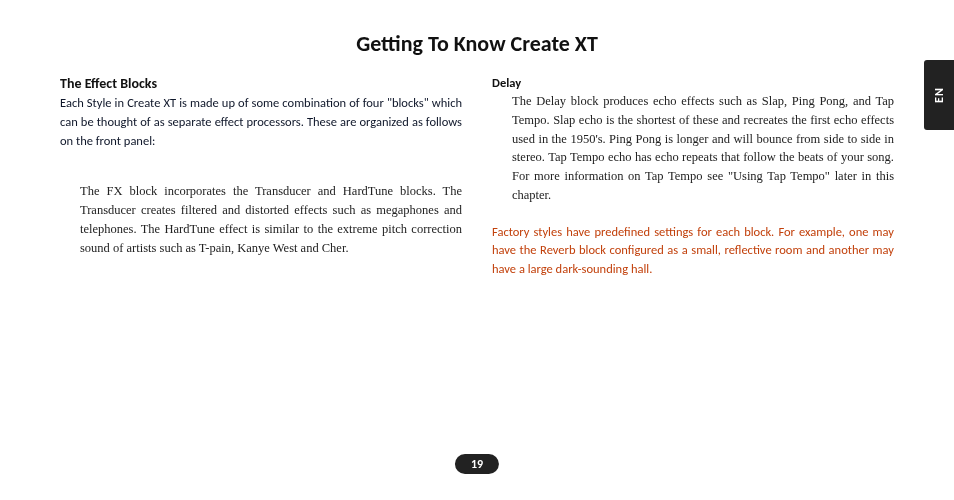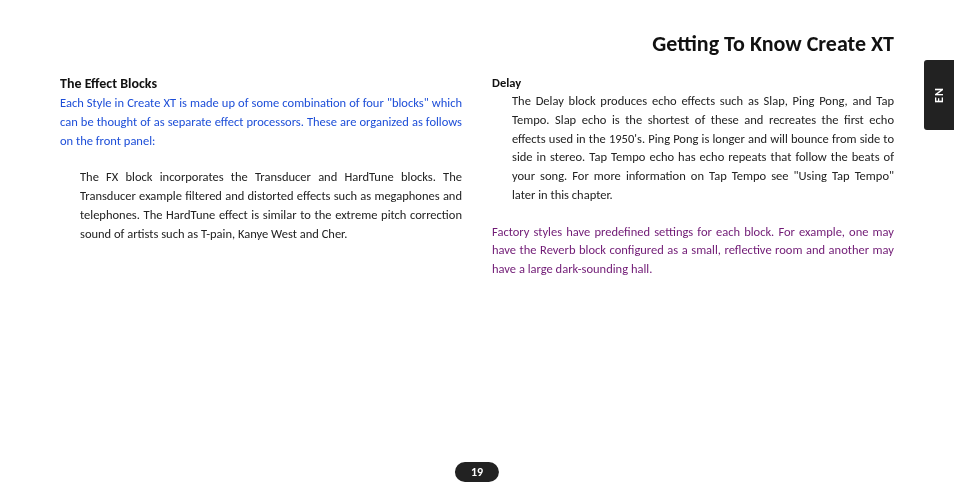--- a/index.html
+++ b/index.html
@@ -10,21 +10,21 @@
     height: 500px;
     position: relative;
     overflow: hidden;
   }
   .page {
     padding: 30px 60px 20px 60px;
     height: 100%;
     position: relative;
   }
   .title {
-    text-align: right;
+    text-align: center;
     font-weight: bold;
     font-size: 22px;
     margin-bottom: 18px;
     color: #111;
   }
   .columns {
     display: flex;
     gap: 30px;
   }
   .col {
@@ -34,44 +34,45 @@
   .section-title {
     font-weight: bold;
     font-size: 14px;
     margin-bottom: 2px;
     color: #111;
   }
   .intro-text {
     font-size: 12.5px;
     line-height: 1.5;
     text-align: justify;
-    color: #1d4ed8;
-    margin-bottom: 18px;
+    color: #0f172a;
+    margin-bottom: 32px;
   }
   .effect-block {
     margin-bottom: 18px;
   }
   .effect-label {
     font-weight: bold;
     font-size: 12.5px;
     color: #111;
     margin-bottom: 2px;
   }
   .effect-body {
     font-size: 12.5px;
     line-height: 1.5;
     text-align: justify;
     color: #222;
     padding-left: 20px;
+    font-family: Liberation Serif, serif;
   }
   .closing-text {
     font-size: 12.5px;
     line-height: 1.5;
     text-align: justify;
-    color: #701a75;
+    color: #c2410c;
     margin-top: 8px;
   }
   .lang-tab {
     position: absolute;
     right: 0;
     top: 60px;
     background: #222;
     color: #fff;
     width: 30px;
     height: 70px;
@@ -82,21 +83,21 @@
     font-weight: bold;
     border-top-left-radius: 3px;
     border-bottom-left-radius: 3px;
   }
   .lang-tab span {
     transform: rotate(-90deg);
     letter-spacing: 1px;
   }
   .page-number {
     position: absolute;
-    bottom: 18px;
+    bottom: 26px;
     left: 50%;
     transform: translateX(-50%);
     background: #222;
     color: #fff;
     font-weight: bold;
     font-size: 12px;
     padding: 3px 16px;
     border-radius: 10px;
   }
 </style>
@@ -107,21 +108,21 @@
 
   <h1 class="title">Getting To Know Create XT</h1>
 
   <div class="columns">
 
     <div class="col">
       <div class="section-title">The Effect Blocks</div>
       <div class="intro-text">Each Style in Create XT is made up of some combination of four "blocks" which can be thought of as separate effect processors. These are organized as follows on the front panel:</div>
 
       <div class="effect-block">
-        <div class="effect-body">The FX block incorporates the Transducer and HardTune blocks. The Transducer example filtered and distorted effects such as megaphones and telephones. The HardTune effect is similar to the extreme pitch correction sound of artists such as T-pain, Kanye West and Cher.</div>
+        <div class="effect-body">The FX block incorporates the Transducer and HardTune blocks. The Transducer creates filtered and distorted effects such as megaphones and telephones. The HardTune effect is similar to the extreme pitch correction sound of artists such as T-pain, Kanye West and Cher.</div>
       </div>
 
     </div>
 
     <div class="col">
       <div class="effect-block">
         <div class="effect-label">Delay</div>
         <div class="effect-body">The Delay block produces echo effects such as Slap, Ping Pong, and Tap Tempo. Slap echo is the shortest of these and recreates the first echo effects used in the 1950's. Ping Pong is longer and will bounce from side to side in stereo. Tap Tempo echo has echo repeats that follow the beats of your song. For more information on Tap Tempo see "Using Tap Tempo" later in this chapter.</div>
       </div>
 

